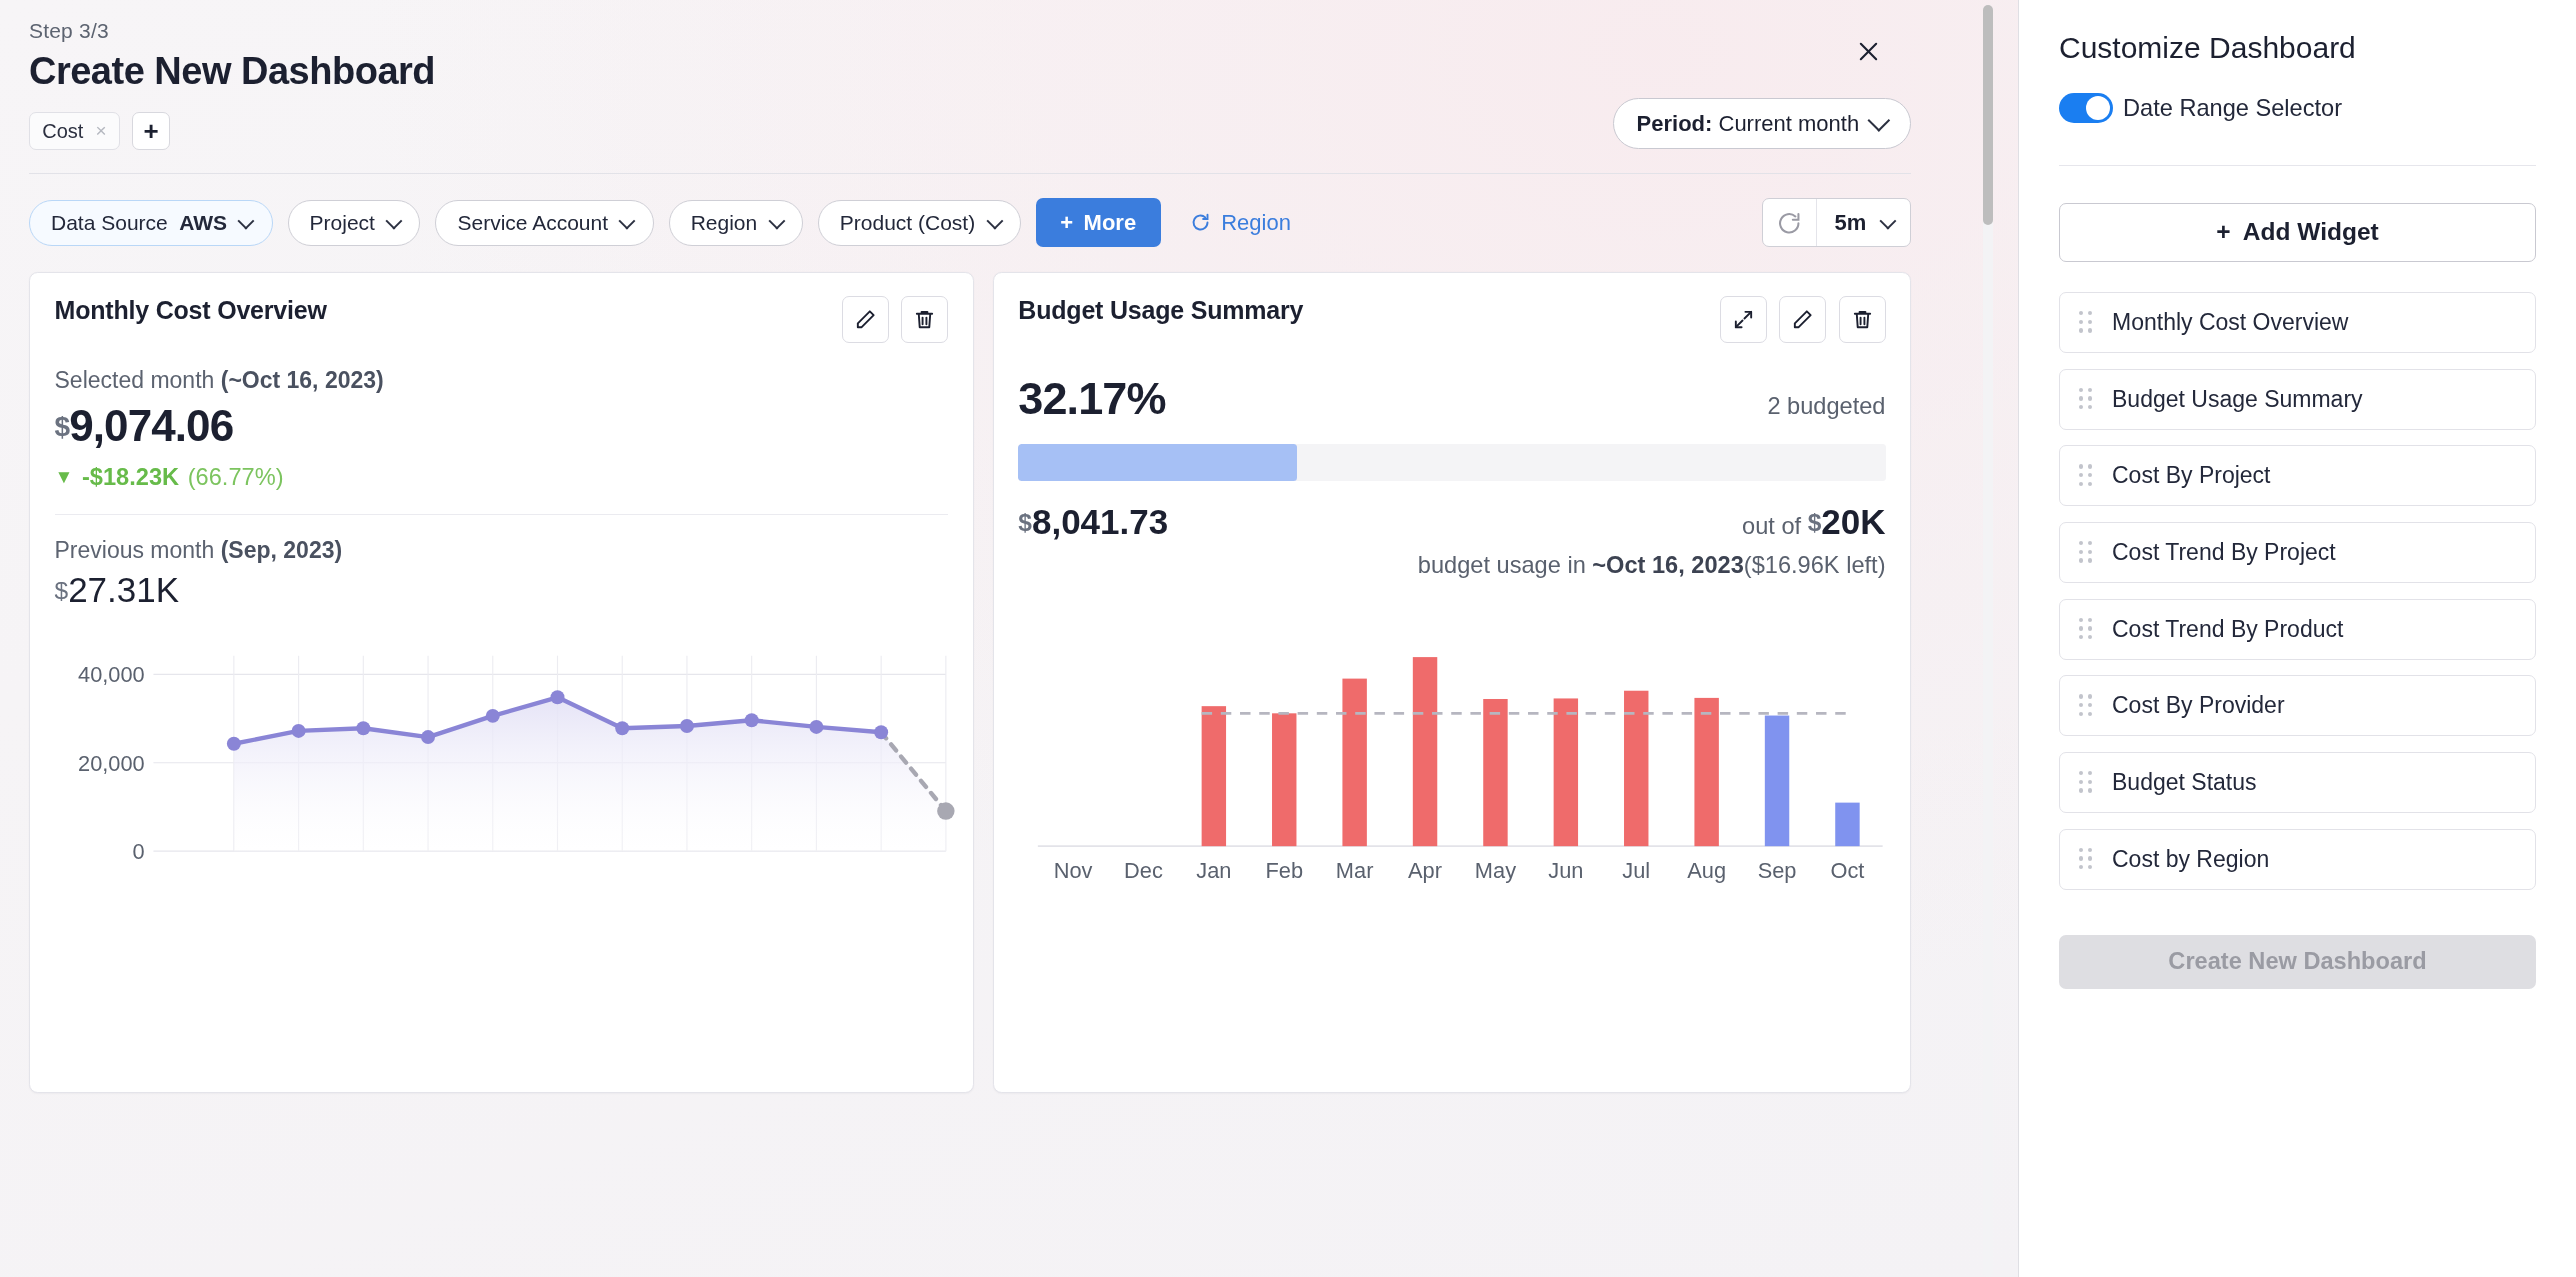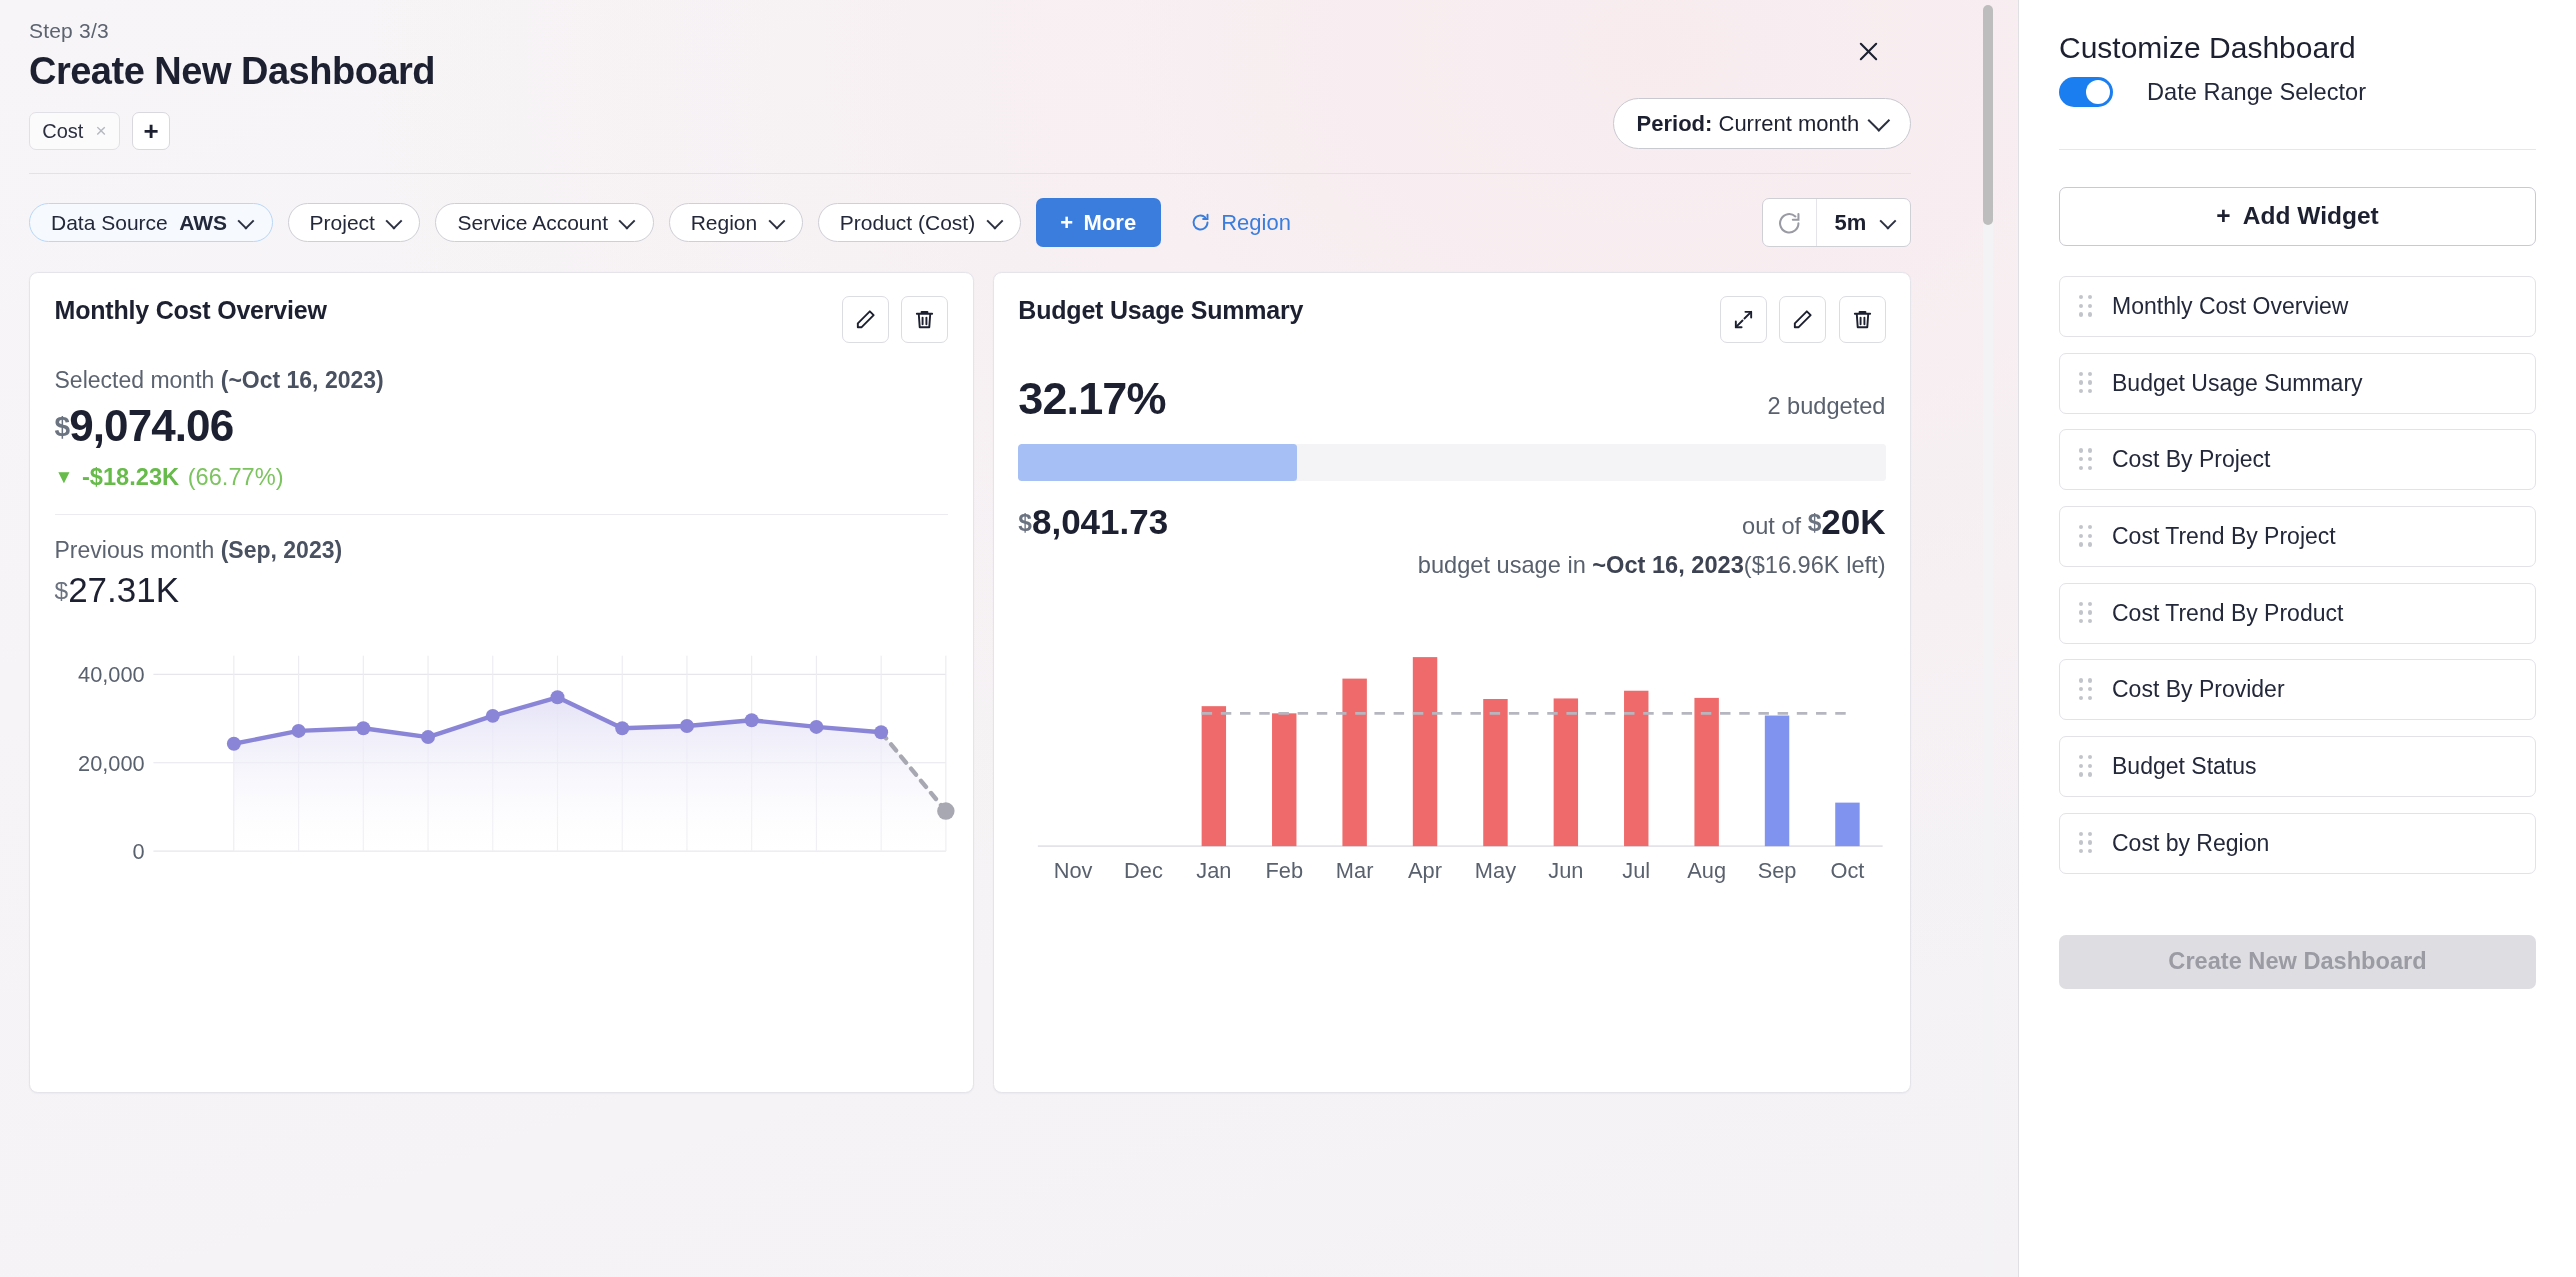--- a/index.html
+++ b/index.html
@@ -64,21 +64,21 @@
   }
   .period-btn b { font-weight: 700; }
   .chev { display:inline-block; width: 15.7px; height: 15.7px; border-right: 2.6px solid #2b3040; border-bottom: 2.6px solid #2b3040;
           transform: rotate(45deg) translate(-2.6px,-2.6px); }
 
   .divider { height: 0.9px; background: #e2e2e8; margin: 23px 0 0 0; margin-right: 79px; }
 
   
   .filter-row { display:flex; align-items:center; gap: 15px; margin-top: 24.5px; padding-right: 79px; position: relative; }
   .filt {
-    height: 39px; border-radius: 24.5px; background:#fff; border:0.9px solid #cfcfd6;
+    height: 46px; border-radius: 24.5px; background:#fff; border:0.9px solid #cfcfd6;
     display:flex; align-items:center; gap: 11.4px; padding: 0 21px; font-size: 21px; color:#23283a; cursor:pointer;
     white-space: nowrap;
   }
   .filt.active { background: #f6faff; border-color: #b9d7f7; }
   .filt .k { color:#23283a; }
   .filt .v { font-weight: 700; }
   .chev-sm { width:12.2px; height:12.2px; border-right:2.6px solid #2b3040; border-bottom:2.6px solid #2b3040;
              transform: rotate(45deg) translateY(-2.6px); }
   .more-btn {
     height: 49px; border-radius: 7px; background:#3b7ddd; color:#fff; border:none;
@@ -150,21 +150,21 @@
   .barchart { margin-top: 42px; }
 
   
   .vscroll { position:absolute; right: 26px; top: 5.2px; width: 10.5px; height: 1272px; background:#f3f3f5; border-radius:5.2px; z-index: 5; }
   .vscroll .thumb { width: 10.5px; height: 220px; background:#bdbdbd; border-radius: 5.2px; }
   .panel-edge { position:absolute; right: 0; top:0; width: 0.9px; height: 1278px; background:#dfdfe4; z-index: 6; }
 
   
   .sidebar { width: 557px; height: 1006px; background:#fff; position: relative; padding: 0 40px; }
   .sb-title { font-size: 30px; font-weight: 400; color:#1c2030; padding-top: 31px; }
-  .toggle-row { display:flex; align-items:center; gap: 34px; margin-top: 12px; }
+  .toggle-row { display:flex; align-items:center; gap: 10px; margin-top: 28px; }
   .toggle {
     width: 54px; height: 30px; border-radius: 15px; background:#1a7ef1; position:relative; cursor:pointer; flex:none;
   }
   .toggle .knob { position:absolute; right: 2.6px; top: 2.6px; width: 24.5px; height:24.5px; border-radius:50%; background:#fff; }
   .toggle-label { font-size: 23.6px; color:#23283a; }
   .sb-divider { height:0.9px; background:#e6e6ec; margin-top: 42px; }
   .add-widget {
     margin-top: 37px; height: 59px; width: 100%; border:0.9px solid #c9c9d1; border-radius: 7px; background:#fff;
     display:flex; align-items:center; justify-content:center; gap: 12.2px;
     font-size: 24.5px; font-weight: 700; color:#1c2030; cursor:pointer; font-family:"Liberation Sans", sans-serif;

